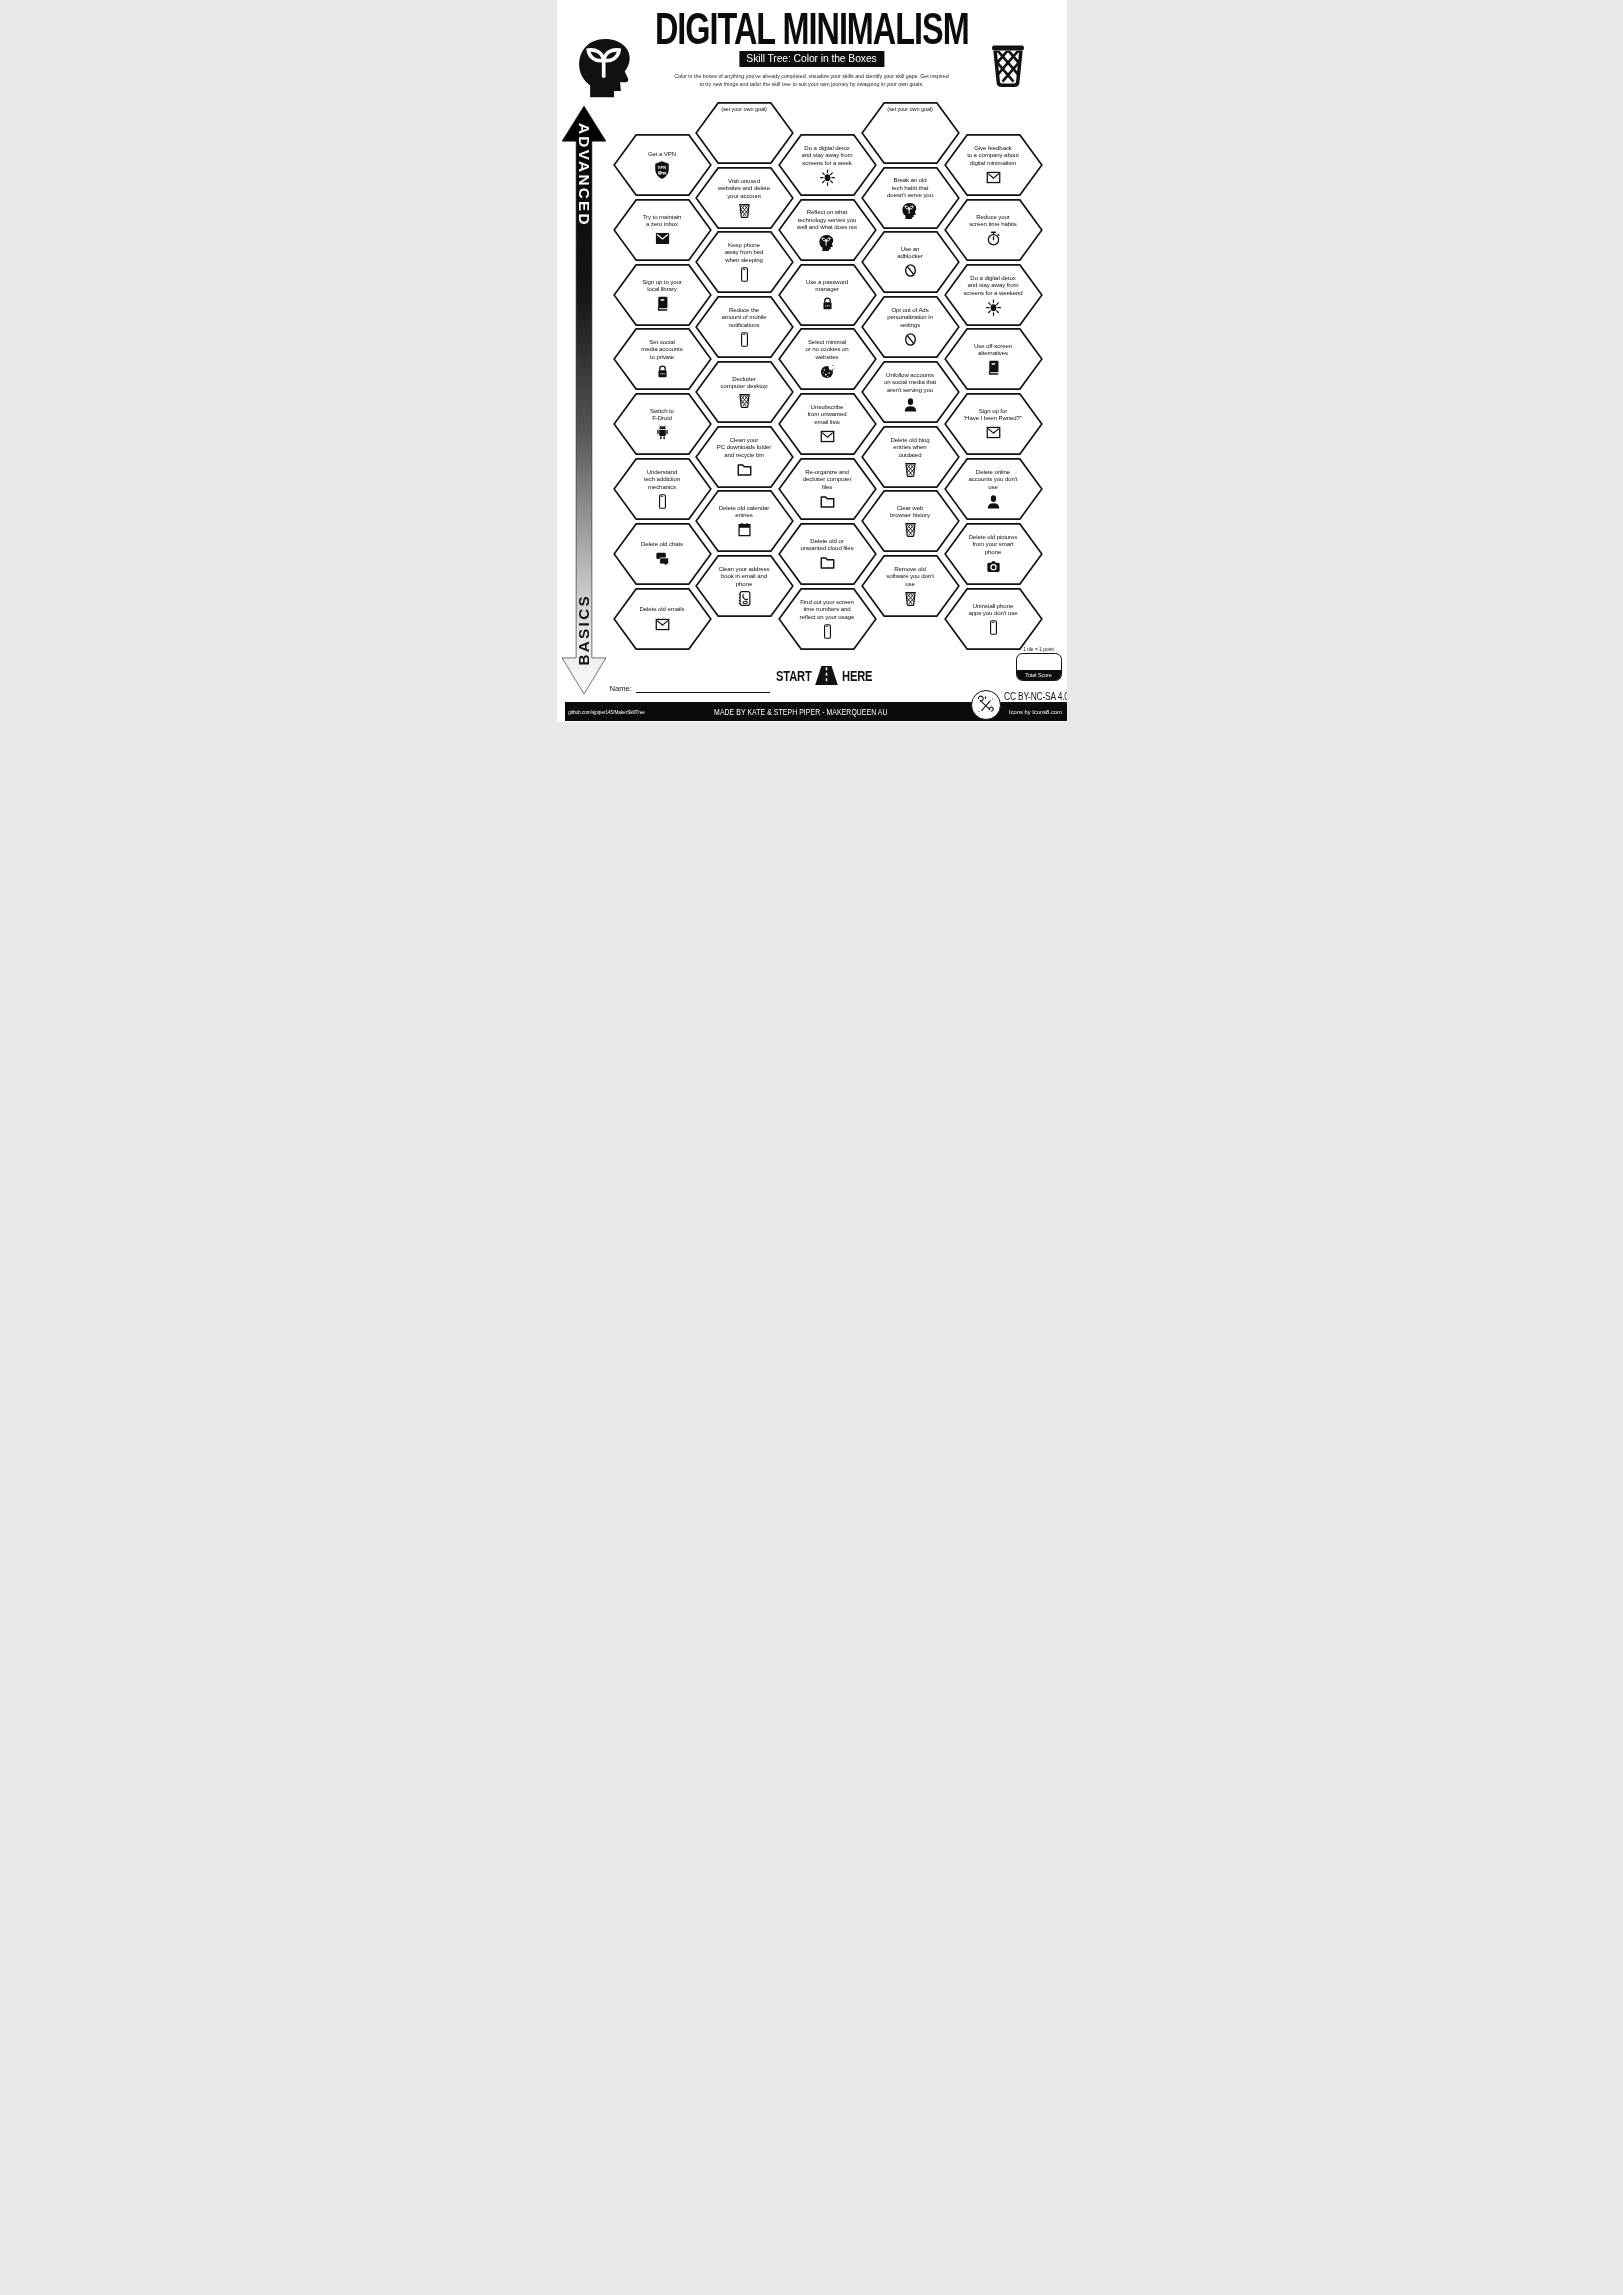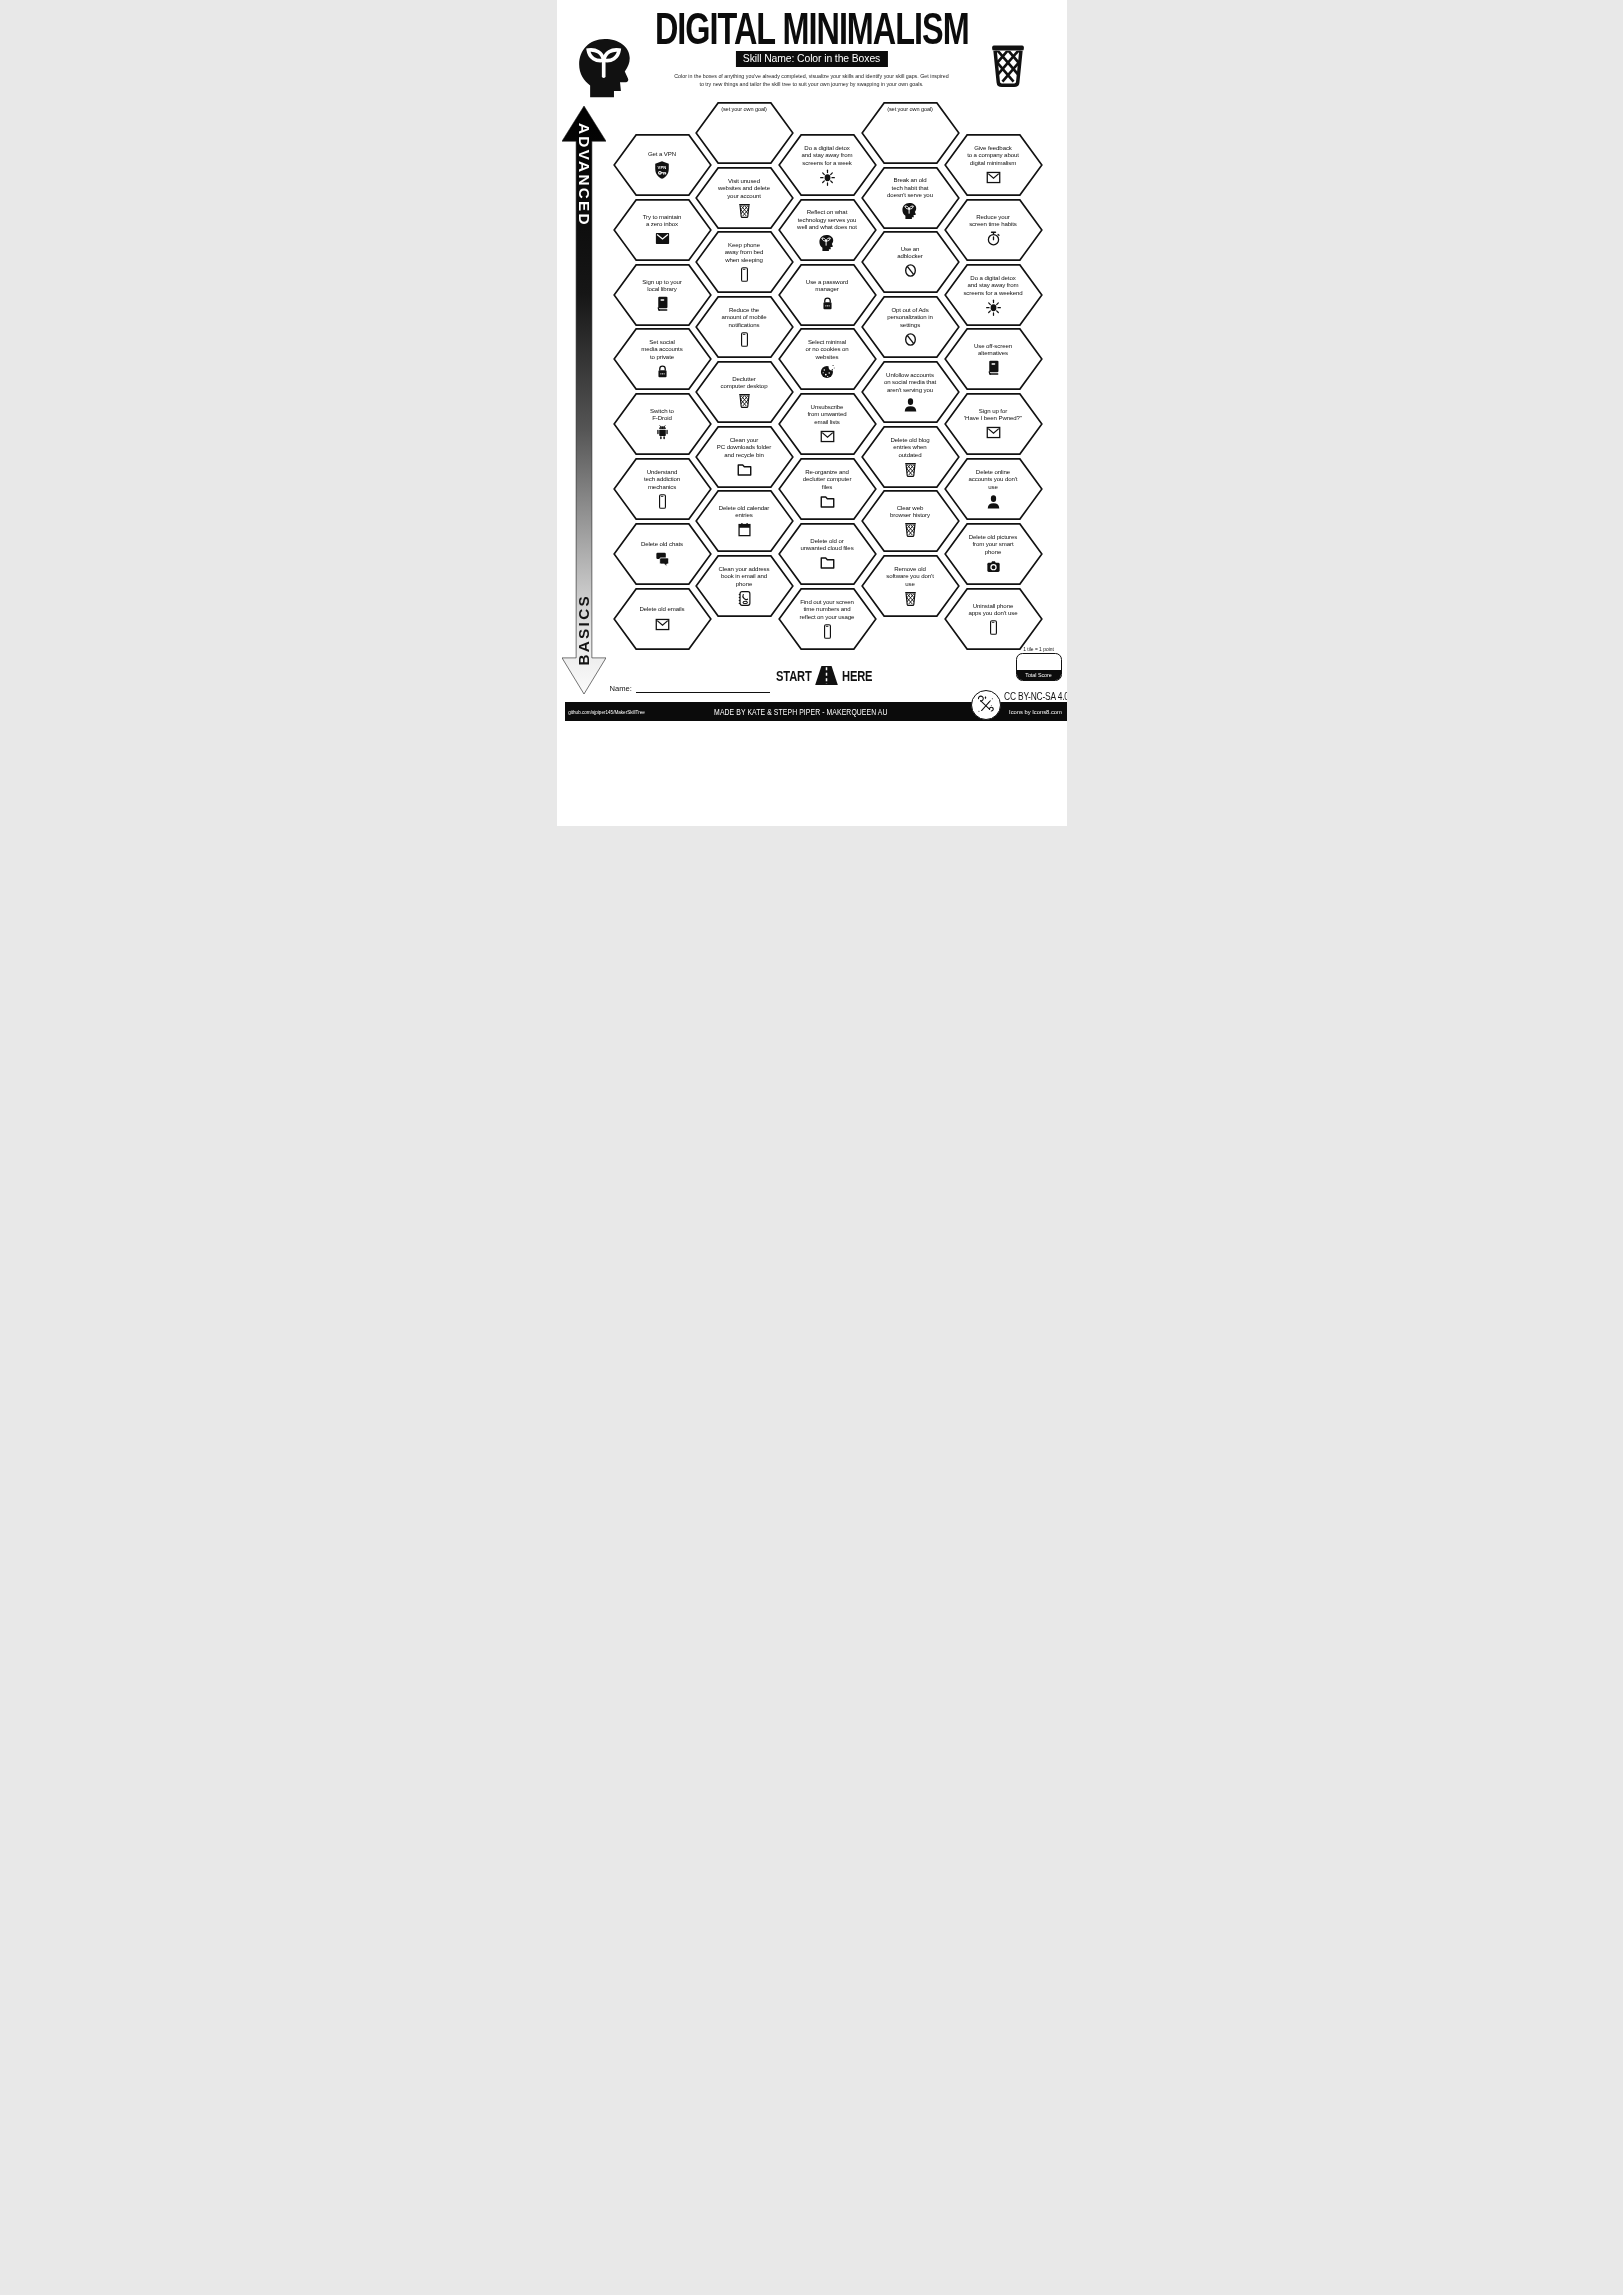--- a/index.html
+++ b/index.html
@@ -1,16 +1,16 @@
 <!DOCTYPE html>
 <html style="font-size:7.4px"><head>
 <meta charset="utf-8">
 <style>
   html,body{margin:0;padding:0;background:#e8e8e8;}
-  .page{position:relative;width:510px;height:826px;margin:0 auto;background:#ffffff;
+  .page{position:relative;width:510px;height:722px;margin:0 auto;background:#ffffff;
         font-family:"Liberation Sans","DejaVu Sans",sans-serif;color:#111;overflow:hidden;}
   .abs{position:absolute;}
   
   .title-wrap{left:0;right:0;top:5.6px;text-align:center;}
   .title{display:inline-block;font-size:45px;font-weight:900;letter-spacing:-1.4px;line-height:1.0;
          transform:scaleX(.72);transform-origin:center;white-space:nowrap;color:#0c0c0c;}
   .logo{left:17.6px;top:35px;width:66px;height:66px;}
   .logo svg{width:66px;height:66px;}
   .trash-logo{left:426px;top:37px;width:50px;height:56px;}
   .trash-logo svg{width:50px;height:56px;}
@@ -80,21 +80,21 @@
   <div class="abs trash-logo" data-name="waste-basket-logo"><svg viewBox="0 0 36 36">
         <clipPath id="clip40">
           <path d="M8.7 7.8 H27.3 L25 30.4 Q24.8 32.6 22.4 32.6 H13.6 Q11.2 32.6 11 30.4 Z"></path>
         </clipPath>
         <g clip-path="url(#clip40)" stroke="#111" stroke-width="1.9" fill="none">
           <path d="M-2 2 22 30 M4 0 28 28 M10 -2 34 26 M16 -4 40 24 M38 2 14 30 M32 0 8 28 M26 -2 2 26 M20 -4 -4 24"></path>
         </g>
         <path d="M8.7 7.8 L11 30.4 Q11.2 32.6 13.6 32.6 H22.4 Q24.8 32.6 25 30.4 L27.3 7.8" fill="none" stroke="#111" stroke-width="2.5"></path>
         <rect x="6.6" y="4" width="22.8" height="3.6" rx="1.2" fill="#111"></rect>
       </svg></div>
-  <div class="abs subtitle-box" data-name="subtitle-banner"><span>Skill Name: Color in the Boxes</span></div>
+  <div class="abs subtitle-box" data-name="subtitle-banner"><span>Skill Tree: Color in the Boxes</span></div>
   <p class="abs desc" data-name="instructions-text" style="margin:0;">
     <span>Color in the boxes of anything you've already completed, visualize your skills and identify your skill gaps.  Get inspired</span><br><span>to try new things and tailor the skill tree to suit your own journey by swapping in your own goals.</span>
   </p>
 
   <svg class="abs axis-arrow" data-name="difficulty-arrow" viewBox="0 0 95 1270" preserveAspectRatio="none">
     <defs>
       <linearGradient id="axgrad" x1="0" y1="0" x2="0" y2="1">
         <stop offset="0" stop-color="#000000"></stop>
           <stop offset=".32" stop-color="#161616"></stop>
         <stop offset=".55" stop-color="#555555"></stop>

